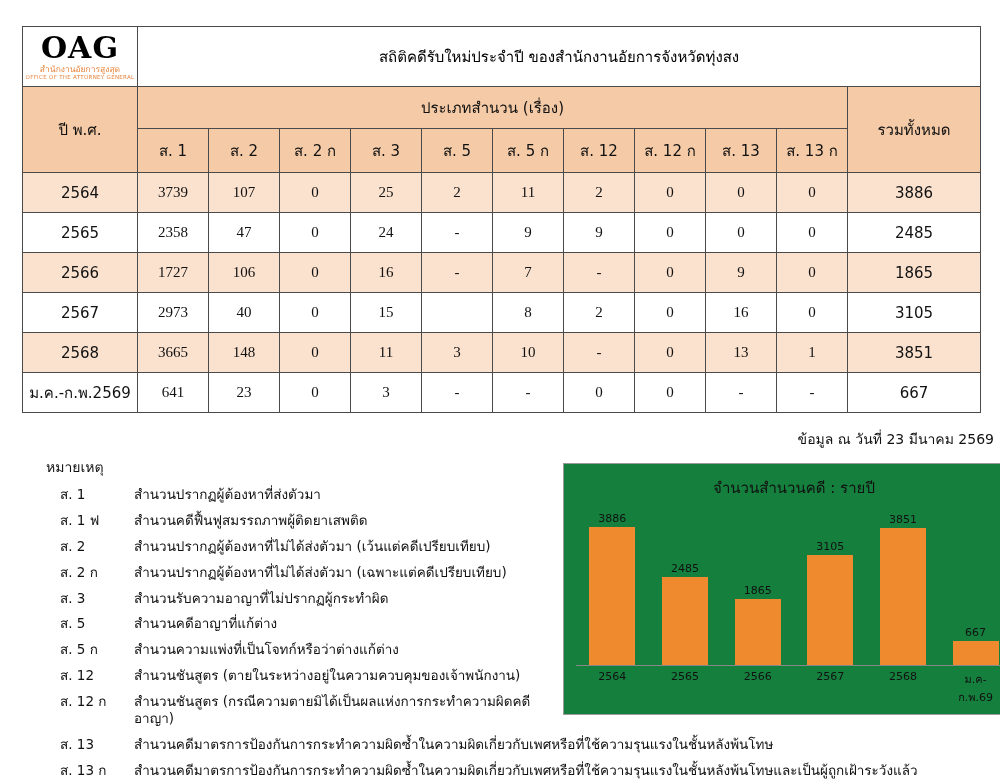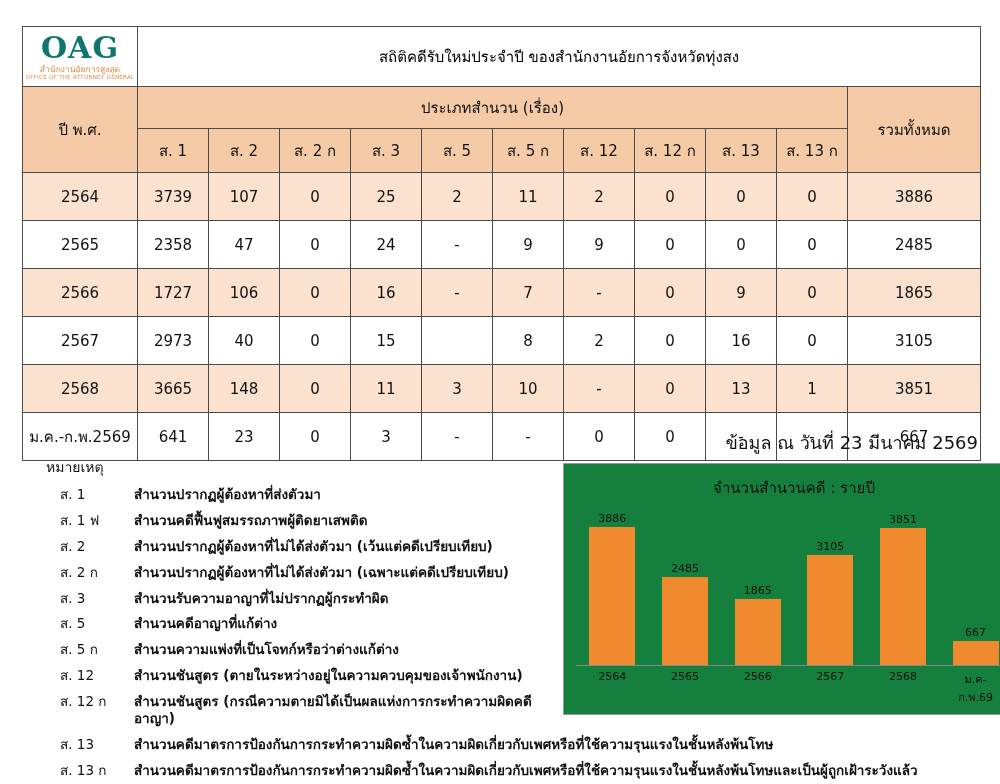--- a/index.html
+++ b/index.html
@@ -33,21 +33,21 @@
     width: 115px;
     height: 60px;
     padding: 4px 2px;
     background: #ffffff;
   }
   .logo-box { display: flex; flex-direction: column; align-items: center; justify-content: center; line-height: 1; }
   .logo-oag {
     font-family: "DejaVu Serif", "Liberation Serif", serif;
     font-size: 30px;
     font-weight: bold;
-    color: #0f766e;
+    color: #000000;
     letter-spacing: 1px;
   }
   .logo-th {
     font-size: 8.5px;
     color: #E8833A;
     margin-top: 2px;
   }
   .logo-en {
     font-size: 5.5px;
     color: #E8833A;
@@ -79,40 +79,40 @@
     height: 44px;
   }
   .hdr-total {
     background: #F5CBA7;
     font-size: 14px;
     font-weight: bold;
   }
   tr.row-odd td { background: #FBE2CF; }
   tr.row-even td { background: #ffffff; }
   td.yearcell { font-weight: bold; font-size: 15px; }
-  td.datacell { font-size: 15px; height: 48px; }
+  td.datacell { font-size: 15px; height: 40px; font-family: Liberation Serif, serif; }
   td.totalcell { font-weight: bold; font-size: 15px; }
 
   
   .asof {
     position: absolute;
-    right: 22px; top: 428px;
-    font-size: 18px;
+    right: 6px; top: 428px;
+    font-size: 14px;
   }
 
   
   .notes {
     position: absolute;
     left: 46px; top: 456px;
     width: 520px;
   }
   .notes-title { font-size: 14px; margin-bottom: 8px; }
   .note-row { display: flex; margin-bottom: 9px; font-size: 13.5px; line-height: 1.25; }
   .note-key { width: 88px; flex: 0 0 88px; padding-left: 14px; }
-  .note-val { flex: 1; font-weight: bold; }
+  .note-val { flex: 1; }
 
   
   .chart-box {
     position: absolute;
     left: 563px; top: 463px;
     width: 462px; height: 252px;
     border: 1px solid #9a9a9a;
     background: #15803d;
   }
   .chart-title {

